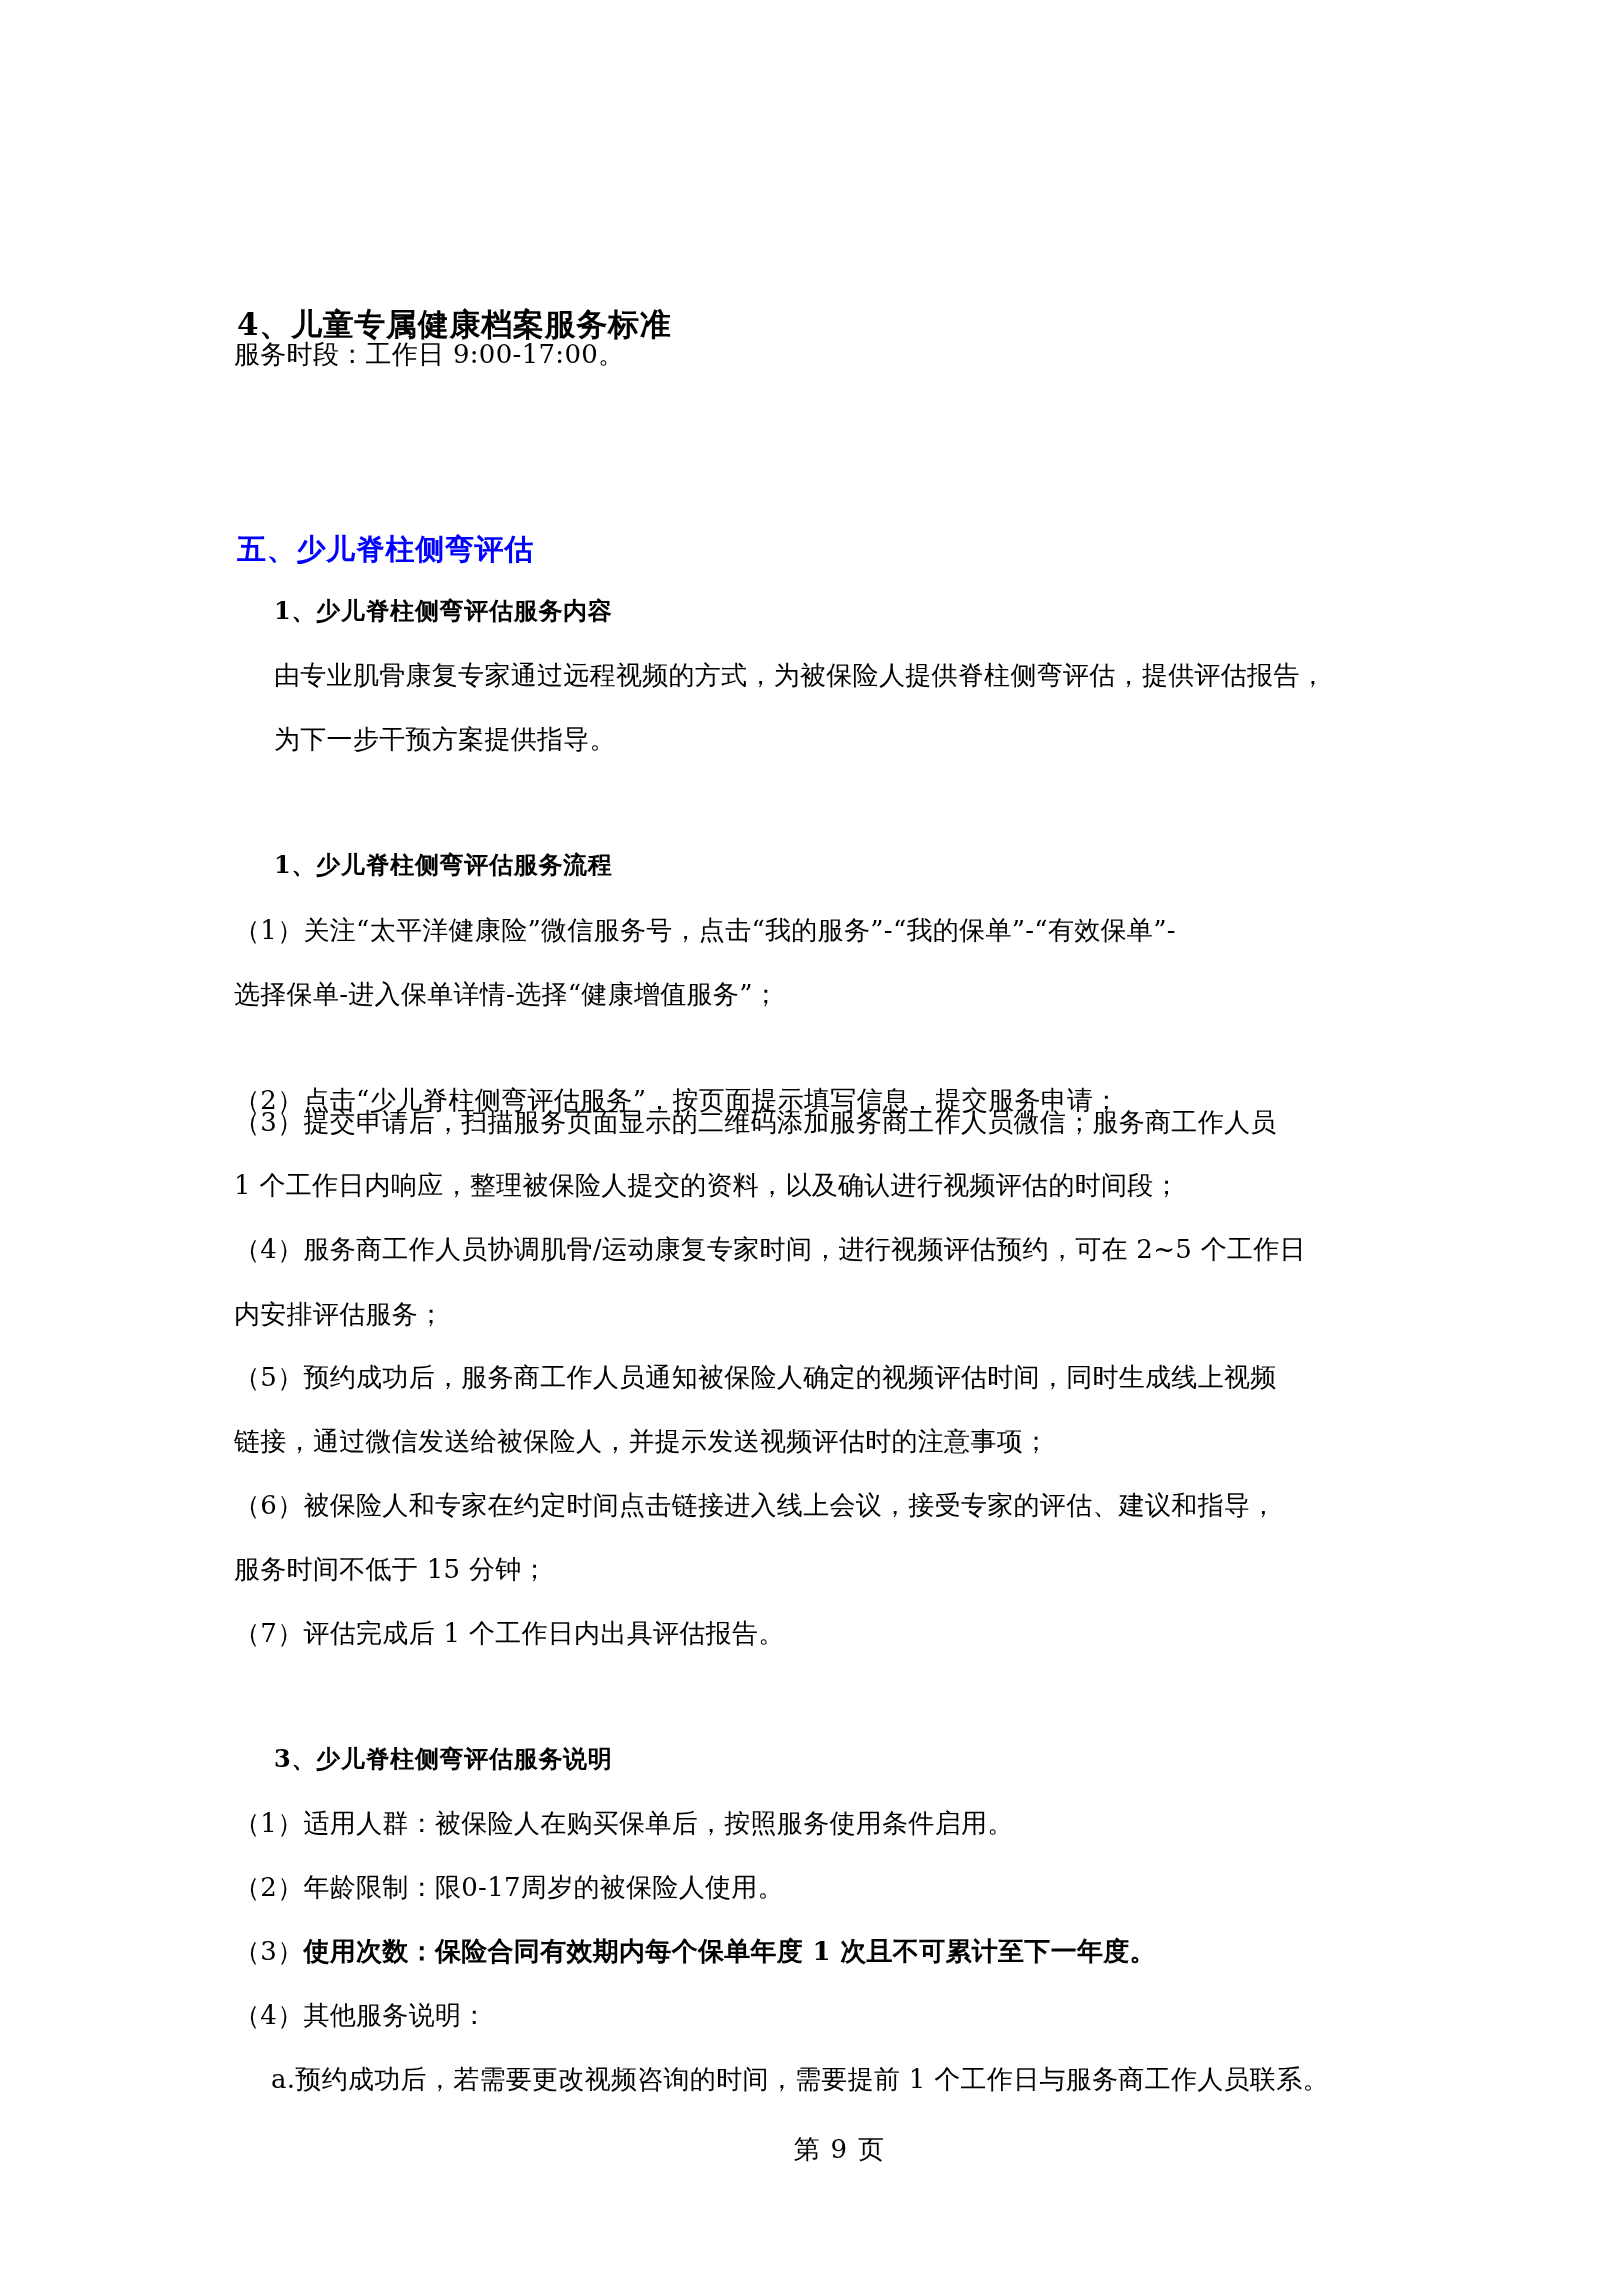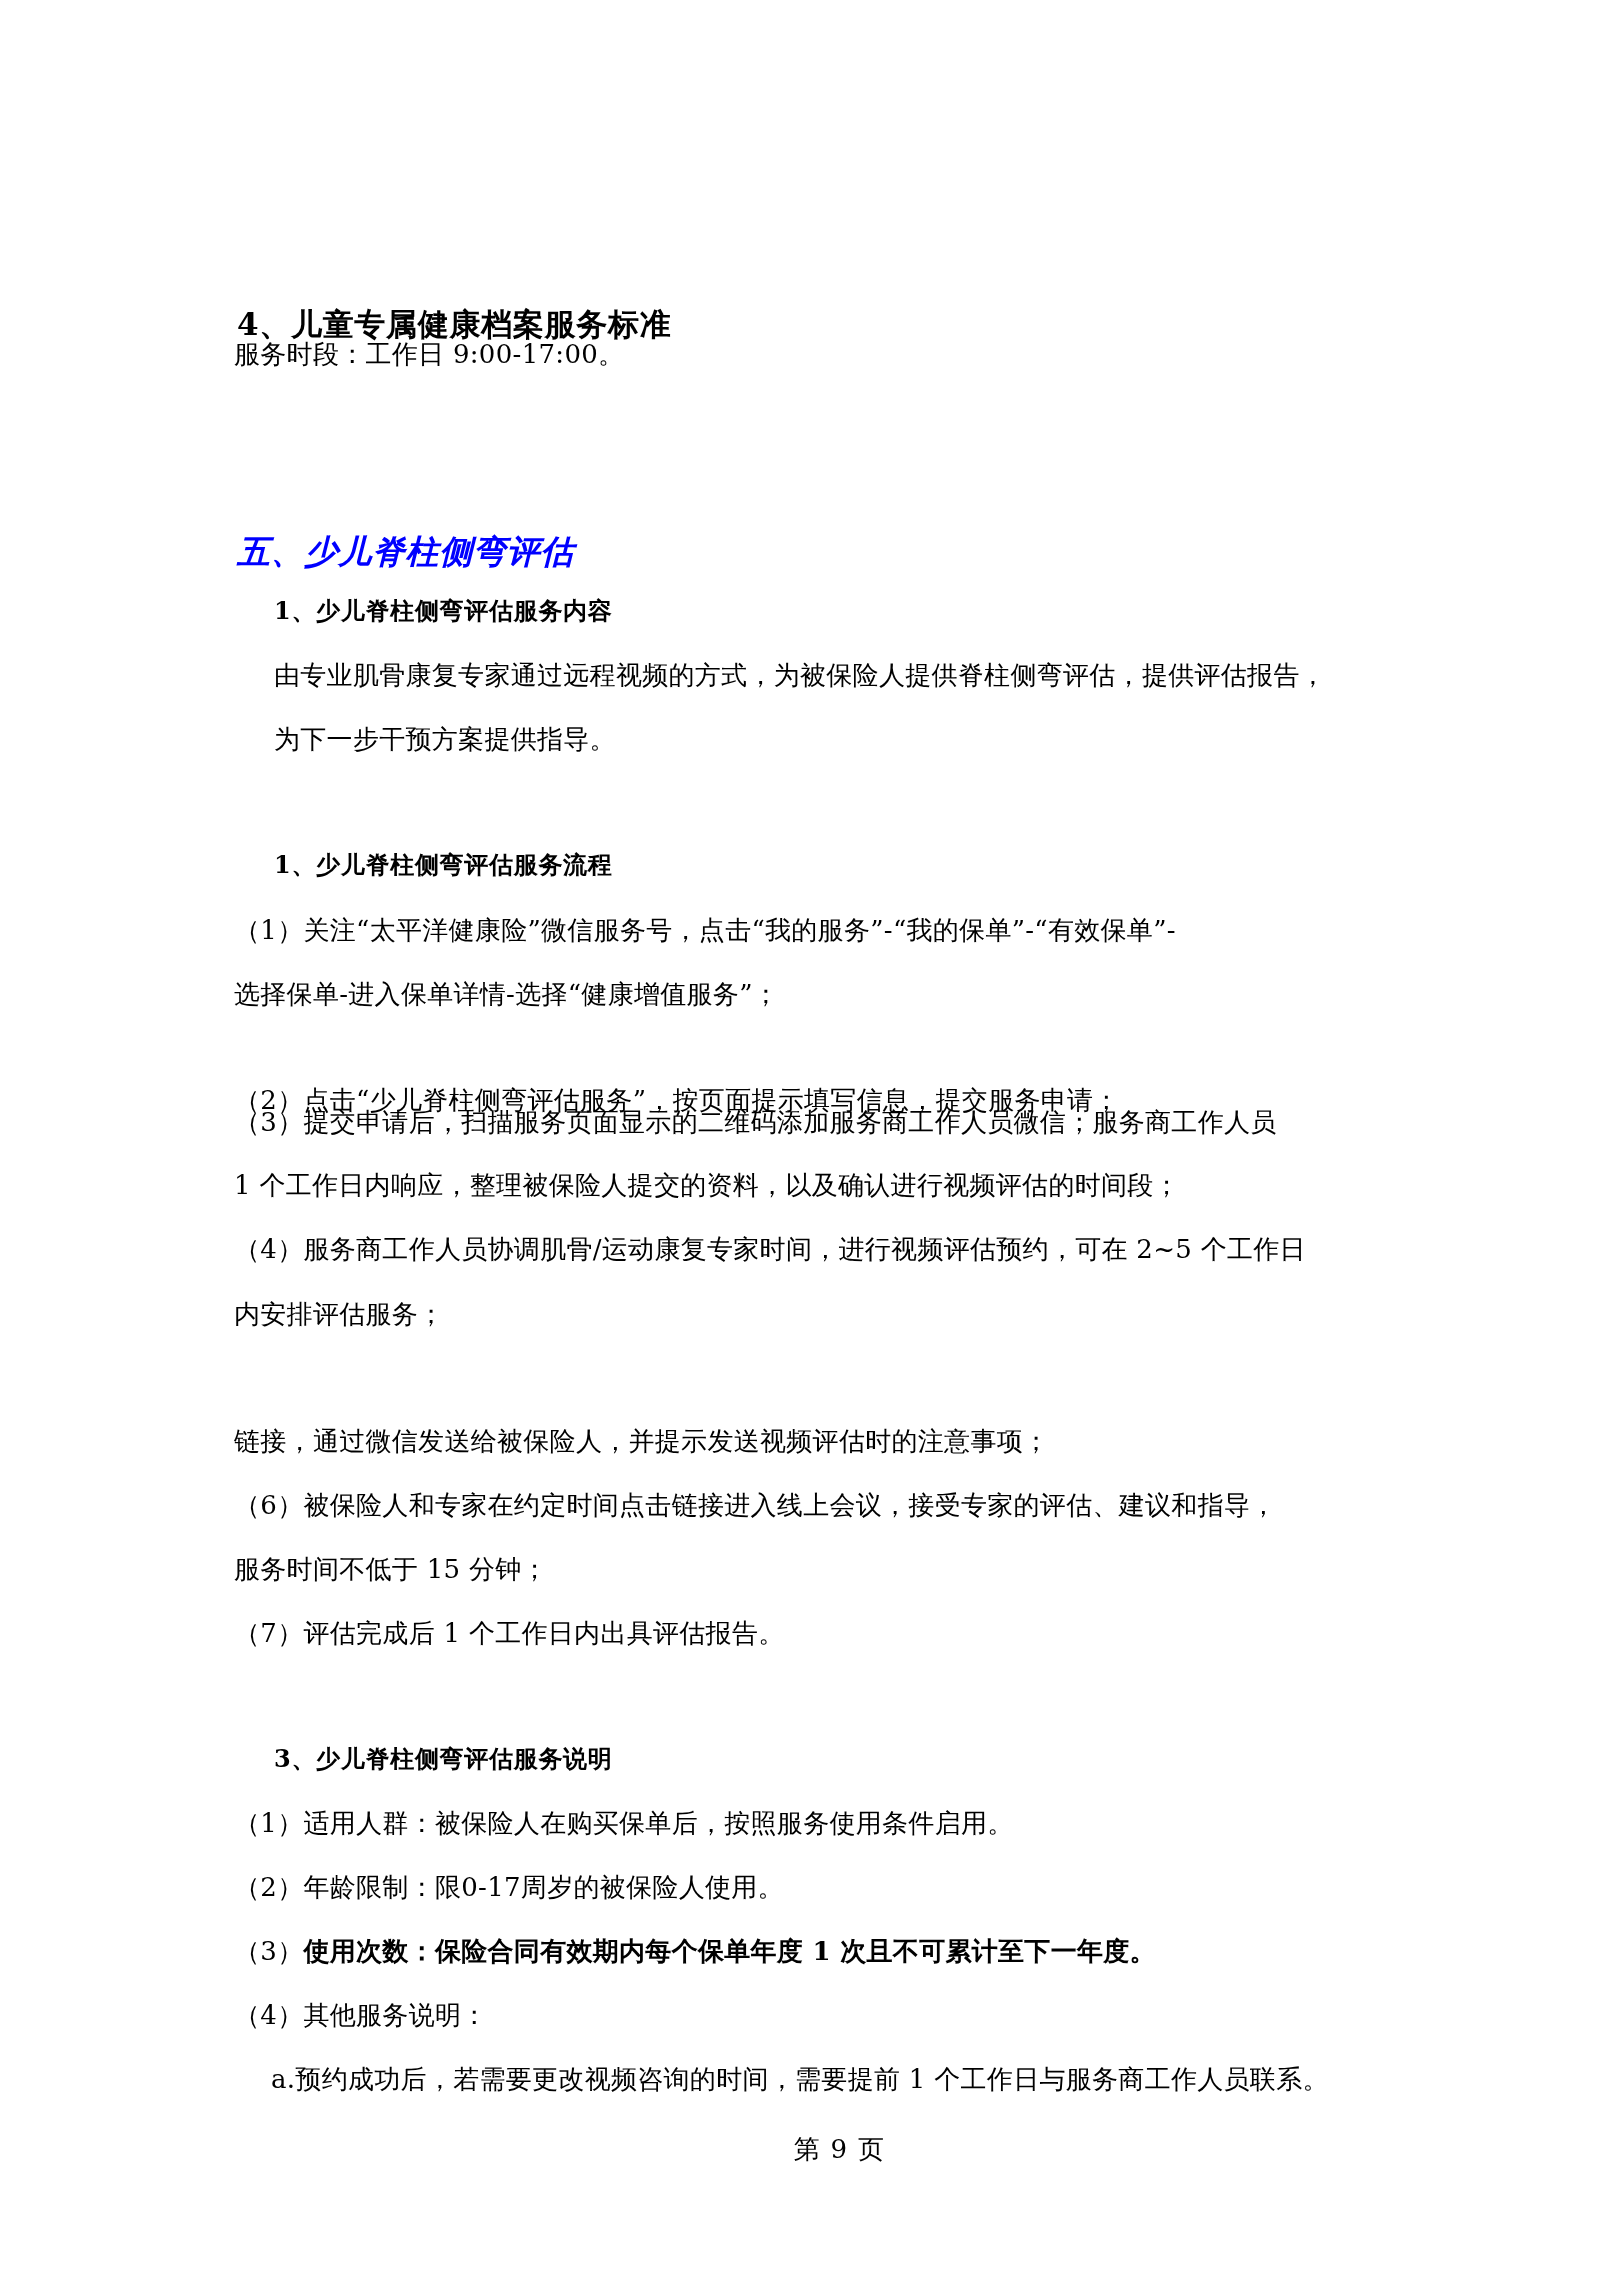--- a/index.html
+++ b/index.html
@@ -12,21 +12,21 @@
     color:#000000;
   }
   .ln{
     position:absolute;
     white-space:nowrap;
     line-height:1.15;
     font-size:26px;
     letter-spacing:0.3px;
   }
   .h1{font-size:31px;font-weight:bold;letter-spacing:0.7px;margin-top:32px;}
-  .h-blue{font-size:33px;font-weight:bold;color:var(--accent,#0000ff);letter-spacing:0.7px;font-style:italic;}
+  .h-blue{font-size:29px;font-weight:bold;color:var(--accent,#0000ff);letter-spacing:0.7px;}
   .subhead{font-size:24px;font-weight:bold;letter-spacing:0.7px;}
   .b{font-weight:bold;}
   .footer{
     position:absolute;
     left:0;
     width:100%;
     text-align:center;
     font-size:26px;
     letter-spacing:1.3px;
     margin-left:28px;
@@ -58,20 +58,21 @@
   <div class="ln" style="top:1086px;left:234px">（2）点击“少儿脊柱侧弯评估服务”，按页面提示填写信息，提交服务申请；</div>
 
   <div class="ln" style="top:1108px;left:234px">（3）提交申请后，扫描服务页面显示的二维码添加服务商工作人员微信；服务商工作人员</div>
 
   <div class="ln" style="top:1171px;left:234px">1 个工作日内响应，整理被保险人提交的资料，以及确认进行视频评估的时间段；</div>
 
   <div class="ln" style="top:1235px;left:234px">（4）服务商工作人员协调肌骨/运动康复专家时间，进行视频评估预约，可在 2~5 个工作日</div>
 
   <div class="ln" style="top:1300px;left:234px">内安排评估服务；</div>
 
+  <div class="ln" style="top:1363px;left:234px">（5）预约成功后，服务商工作人员通知被保险人确定的视频评估时间，同时生成线上视频</div>
 
   <div class="ln" style="top:1427px;left:234px">链接，通过微信发送给被保险人，并提示发送视频评估时的注意事项；</div>
 
   <div class="ln" style="top:1491px;left:234px">（6）被保险人和专家在约定时间点击链接进入线上会议，接受专家的评估、建议和指导，</div>
 
   <div class="ln" style="top:1555px;left:234px">服务时间不低于 15 分钟；</div>
 
   <div class="ln" style="top:1619px;left:234px">（7）评估完成后 1 个工作日内出具评估报告。</div>
 
   <div class="ln subhead" style="top:1745px;left:274px">3、少儿脊柱侧弯评估服务说明</div>

